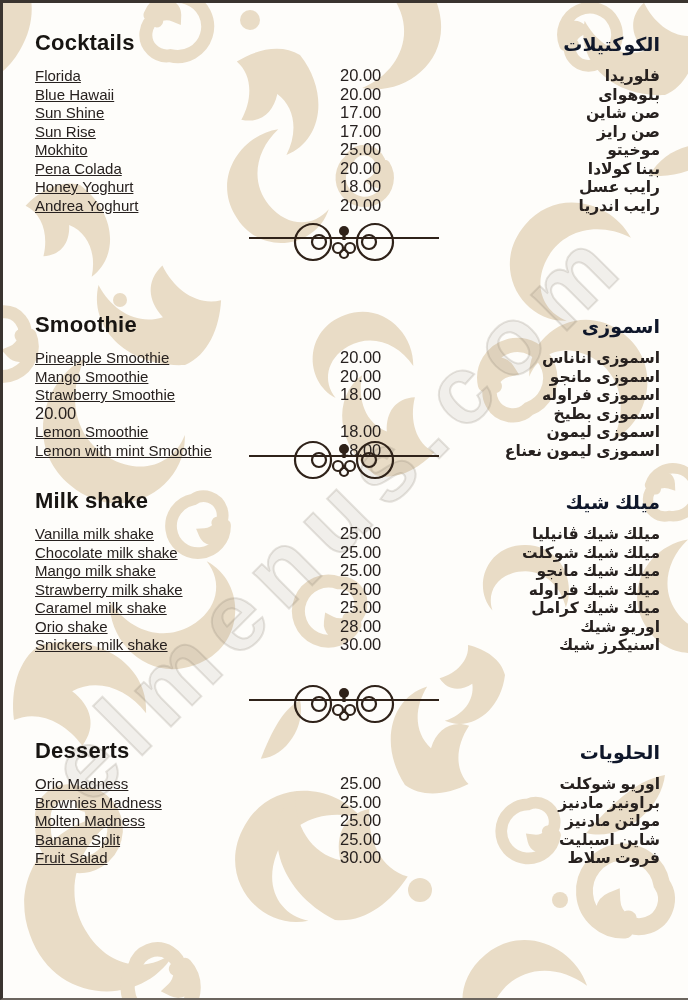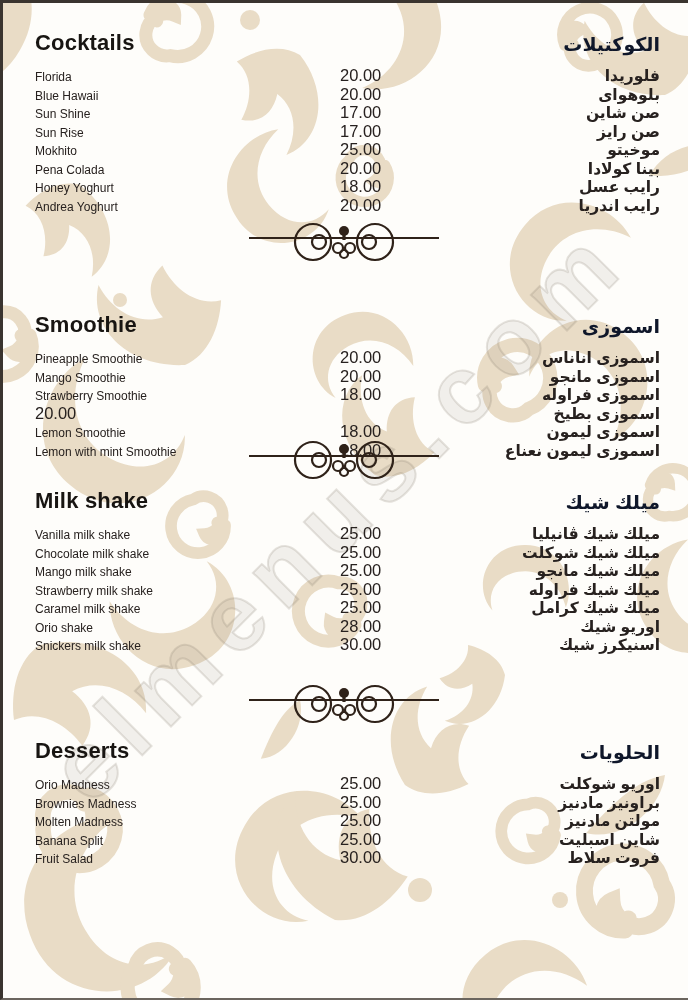--- a/index.html
+++ b/index.html
@@ -21,21 +21,21 @@
     font-size:96px;font-weight:bold;letter-spacing:14px;
     color:rgba(128,118,106,0.10);
     -webkit-text-stroke:2px rgba(128,118,106,0.20);
     text-align:center;white-space:nowrap;
   }
   .menu-section{position:absolute;left:35px;right:28px;z-index:2;}
   .section-header{display:flex;justify-content:space-between;align-items:flex-end;height:26px;margin-bottom:10px;}
   .section-header .en{margin:0;font-size:22px;font-weight:bold;color:#181512;letter-spacing:0.2px;}
   .section-header .ar{margin:0;font-size:19px;font-weight:bold;color:#0f172a;direction:rtl;}
   .item-row{display:flex;height:18.5px;line-height:18.5px;align-items:baseline;}
-  .name-en{width:305px;font-size:12px;white-space:nowrap;}
+  .name-en{width:305px;font-size:15px;white-space:nowrap;text-decoration:underline;}
   .price{width:110px;font-size:16.5px;}
   .name-ar{flex:1;text-align:right;direction:rtl;font-size:15.5px;font-weight:bold;white-space:nowrap;}
   .divider{position:absolute;left:50%;transform:translateX(-50%);z-index:2;width:190px;height:46px;}
   .divider svg{display:block;}
   #divider-1{top:216px;} #divider-2{top:434px;} #divider-3{top:678px;}
 </style>
 </head>
 <body>
 
 <div class="bg-pattern">

